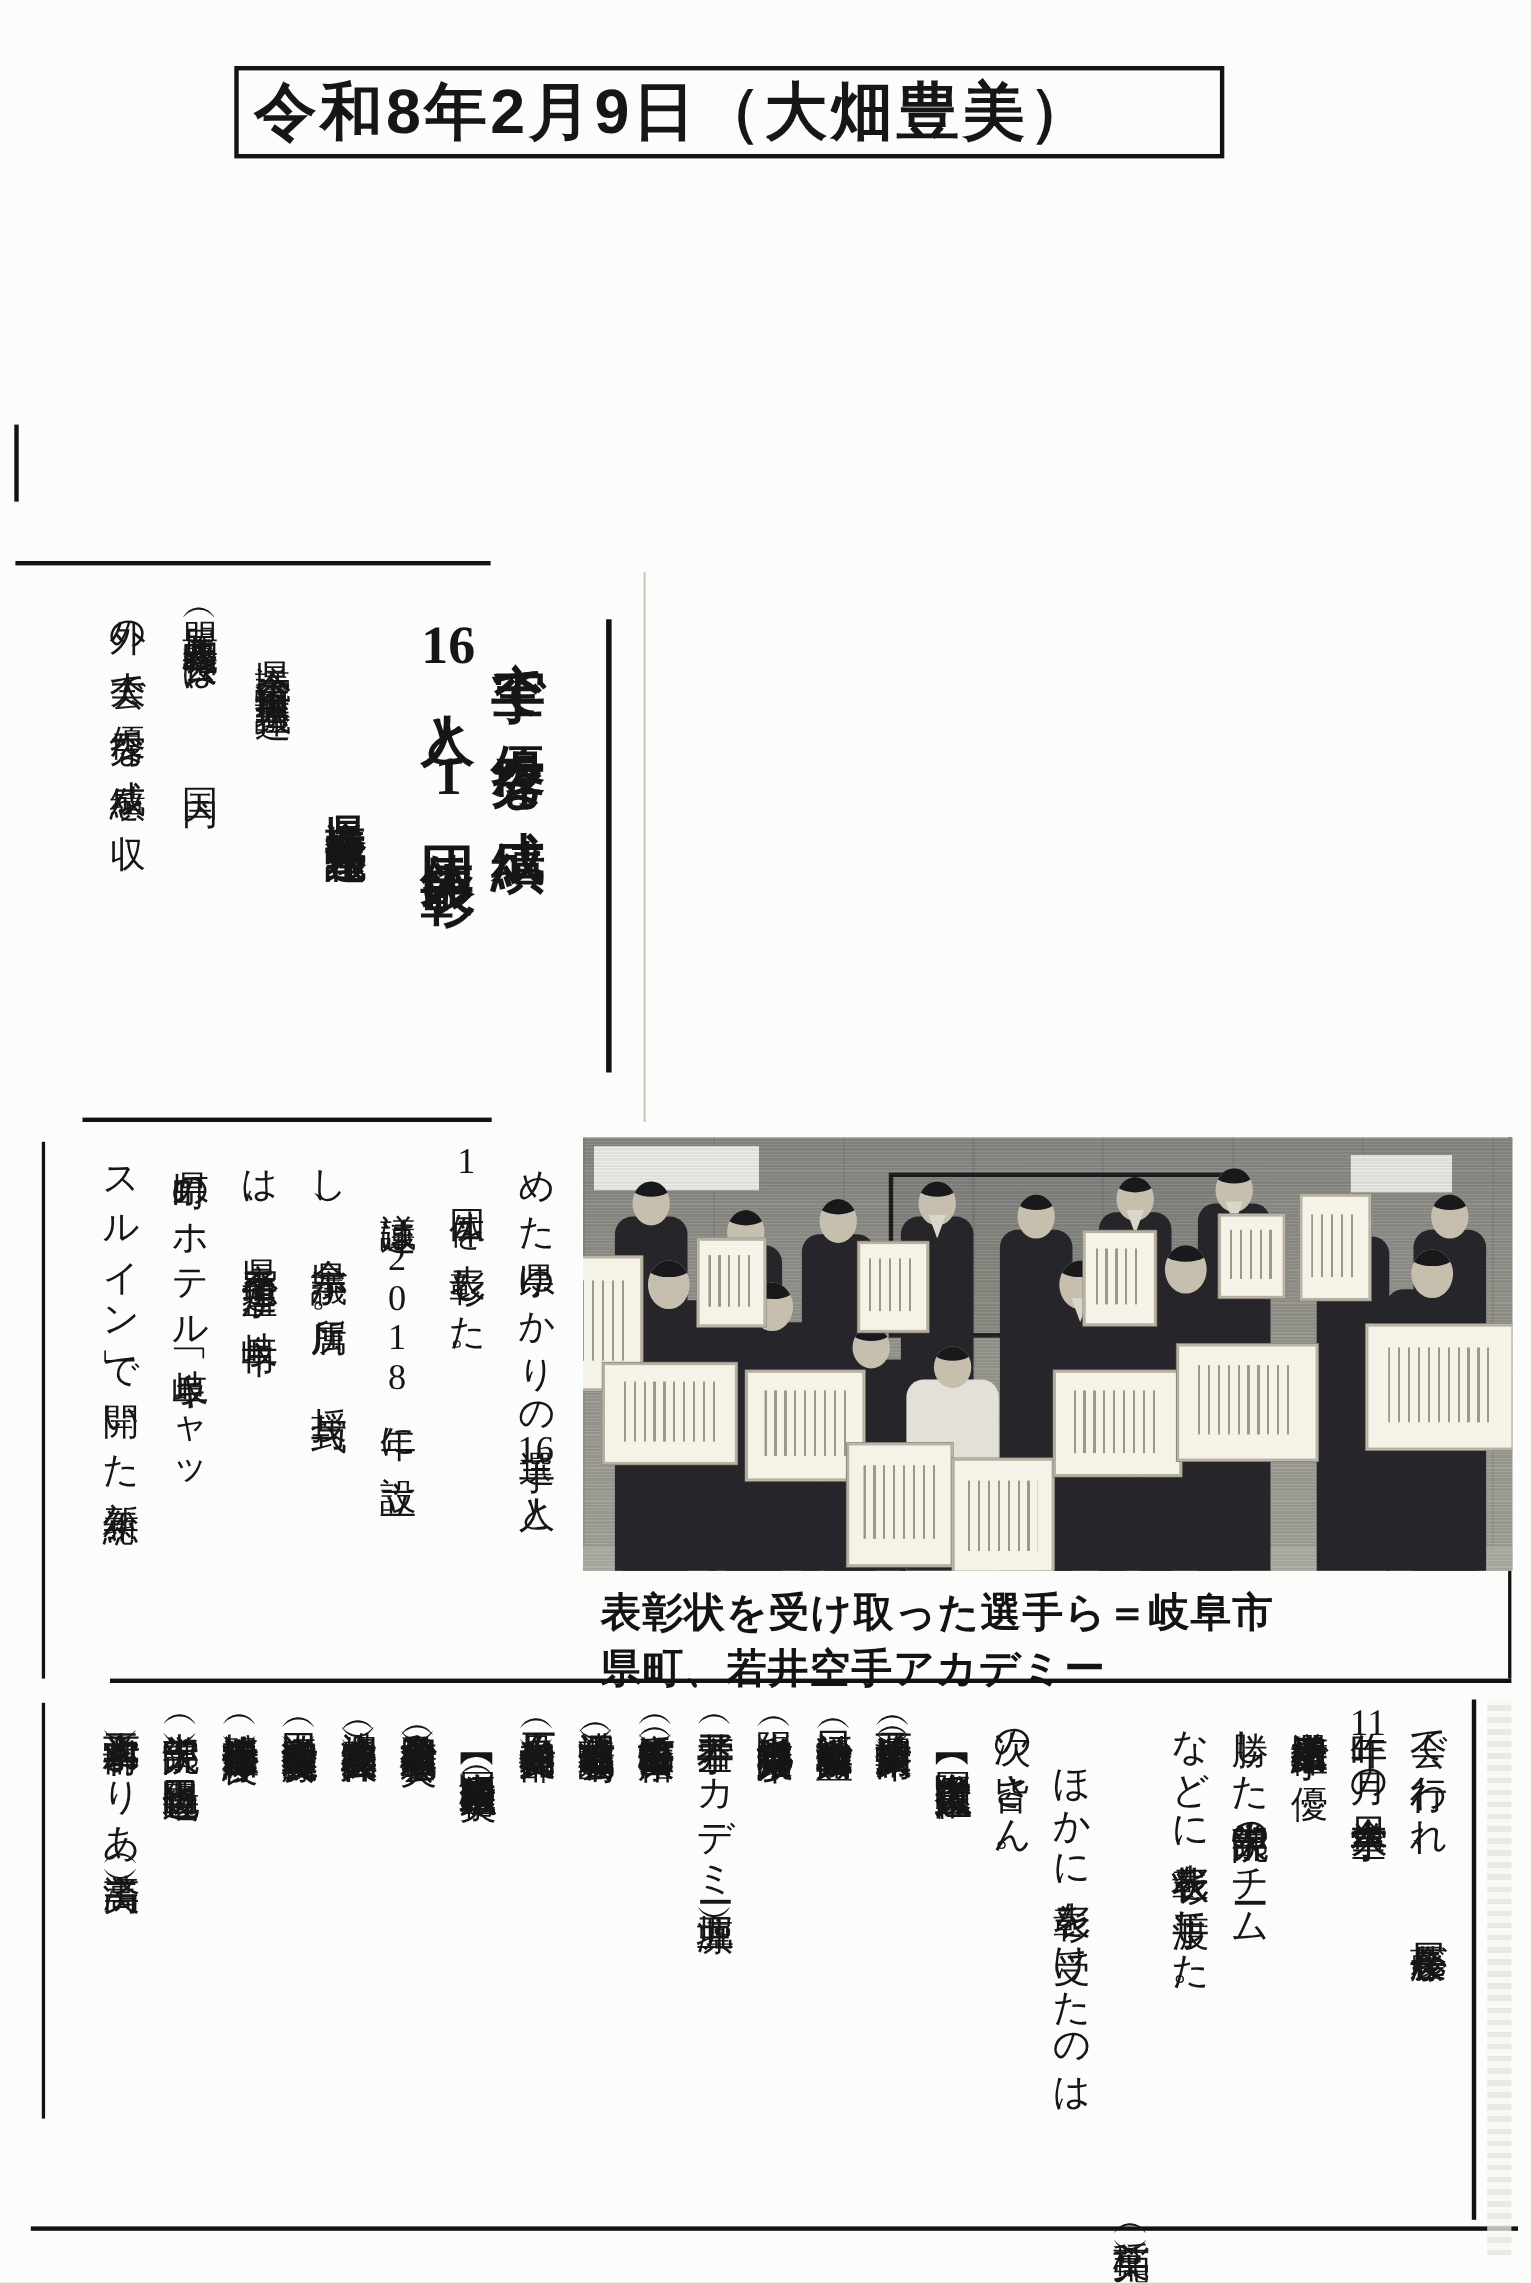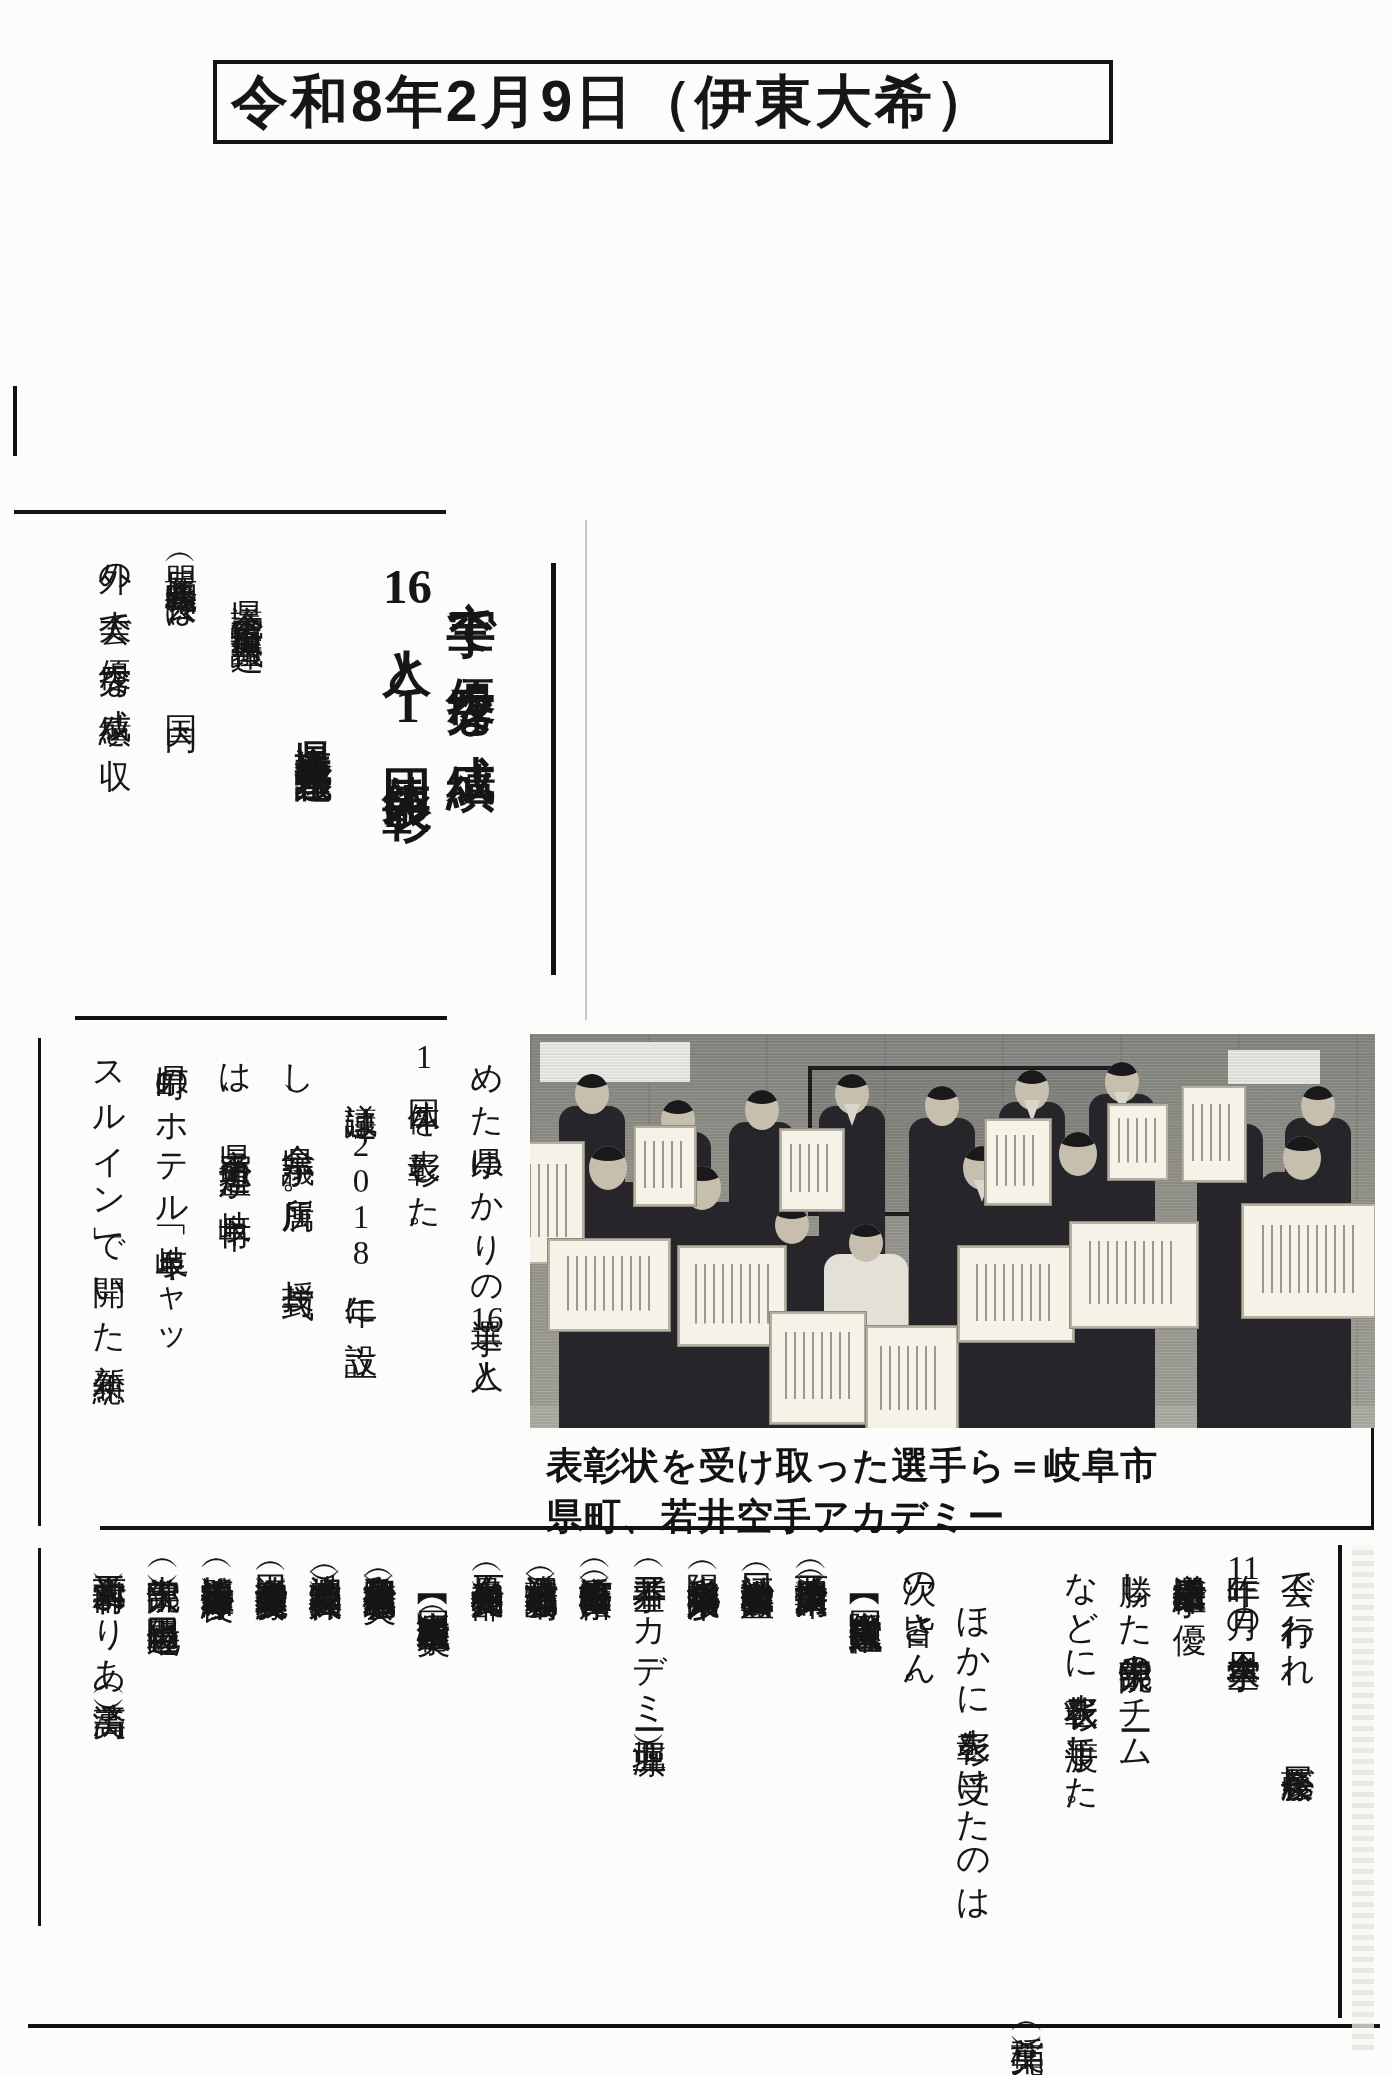--- a/index.html
+++ b/index.html
@@ -47,21 +47,21 @@
   
   #scan-strip{position:absolute;left:1352px;top:1545px;width:22px;height:505px;
      background:repeating-linear-gradient(0deg,#e3e3df 0 5px,#f7f7f4 5px 11px);opacity:.8;}
 </style>
 </head>
 <body>
 
 <div id="page">
 
   <div id="date-box">
-    <span>令和8年2月9日（伊東大希）</span>
+    <span>令和8年2月9日（大畑豊美）</span>
   </div>
 
   <div class="vrule" style="left:13px;top:386px;width:4px;height:70px;"></div>
   <div class="hrule" style="left:14px;top:510px;width:432px;height:4px;"></div>
   <div class="vrule" style="left:551px;top:563px;width:5px;height:412px;"></div>
   <div class="lightline" style="left:585px;top:520px;width:2px;height:500px;"></div>
   <div class="hrule" style="left:75px;top:1016px;width:372px;height:4px;"></div>
   <div class="vrule" style="left:38px;top:1038px;width:3px;height:488px;"></div>
   <div class="hrule" style="left:100px;top:1526px;width:1274px;height:4px;"></div>
   <div class="vrule" style="left:1371px;top:1034px;width:3px;height:492px;"></div>

